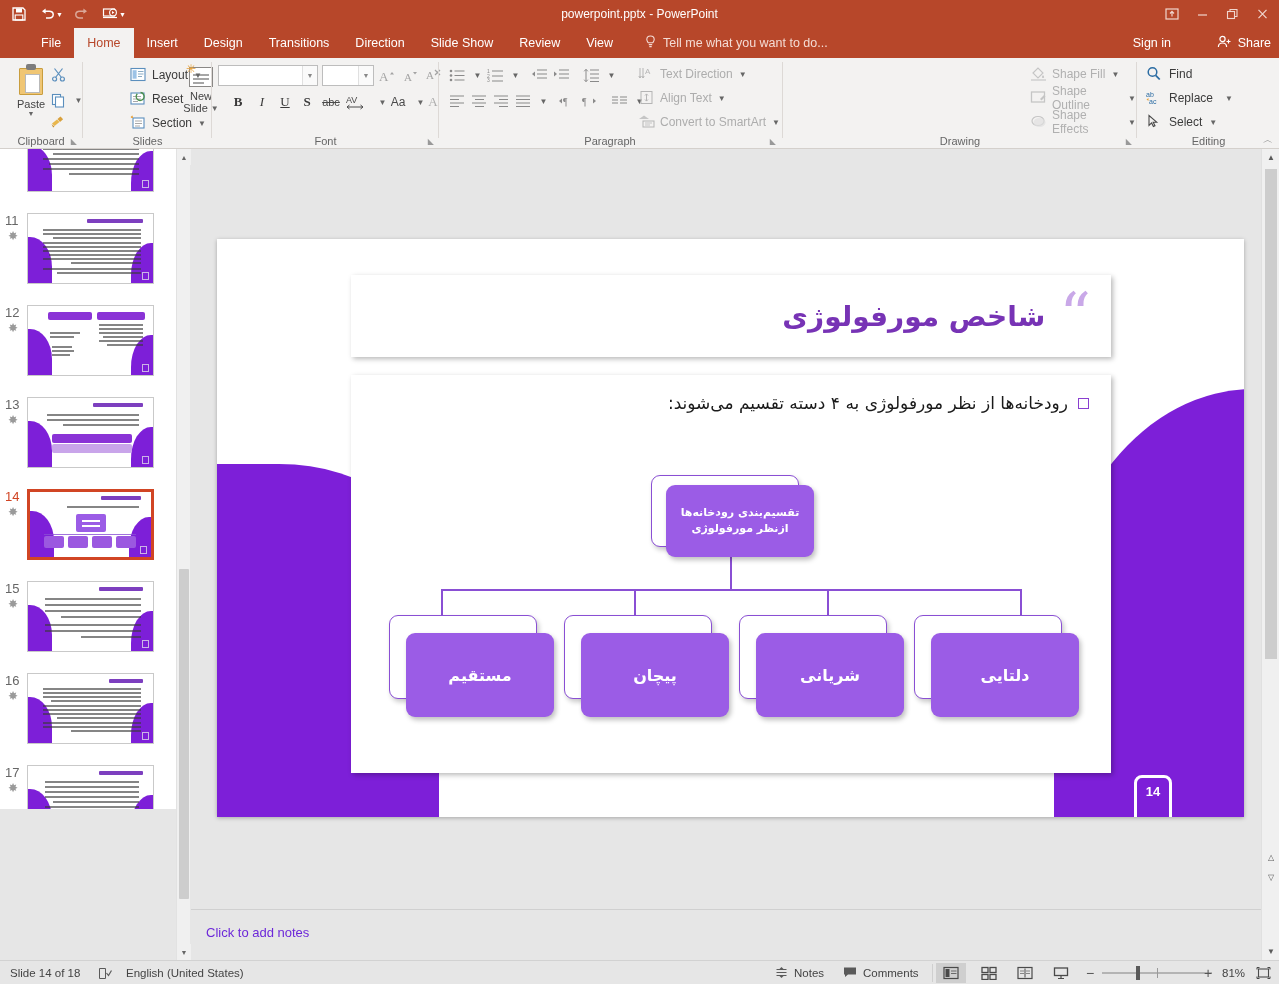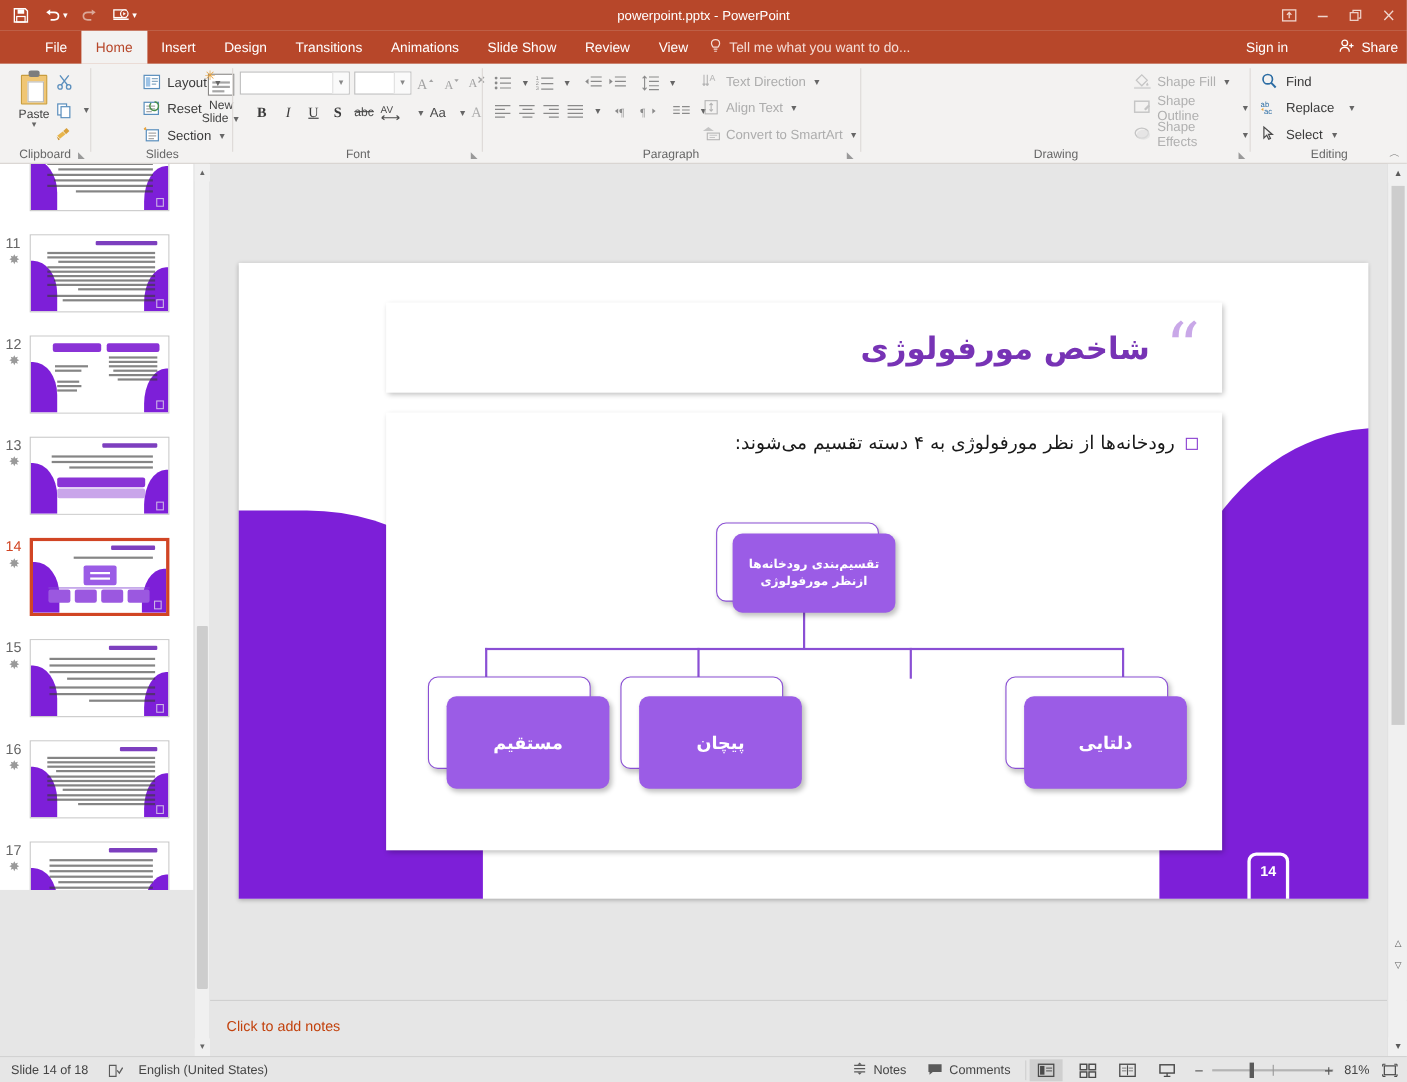--- a/index.html
+++ b/index.html
@@ -226,21 +226,21 @@
   }
   .dn-front.root { font-size: 11px; line-height: 1.5; font-weight: bold; }
   .dn-front.leaf { font-size: 16px; font-weight: bold; }
   .conn { position: absolute; background: #8a4fd4; }
 
   
   .notes {
     position: absolute; left: 191px; top: 909px; width: 1088px; height: 51px;
     background: #e6e6e6; border-top: 1px solid #d0d0d0;
   }
-  .notes-text { position: absolute; left: 15px; top: 15px; font-size: 13px; color: #c2410c; }
+  .notes-text { position: absolute; left: 15px; top: 15px; font-size: 13px; color: #6d28d9; }
 
   
   .editscroll { position: absolute; right: 0; top: 149px; width: 18px; height: 811px; background: #f0f0f0; border-left: 1px solid #e0e0e0; }
   .es-btn { position: absolute; left: 0; width: 18px; height: 17px; display: flex; align-items: center; justify-content: center; font-size: 8px; color: #5a5a5a; background: #f0f0f0; }
   .es-thumb { position: absolute; left: 3px; top: 20px; width: 12px; height: 490px; background: #cdcdcd; }
   .es-extra { position: absolute; left: 0; width: 18px; height: 17px; display: flex; align-items: center; justify-content: center; font-size: 8px; color: #5a5a5a; }
 
   
   .statusbar {
     position: absolute; left: 0; bottom: 0; width: 1279px; height: 24px;
@@ -319,21 +319,21 @@
     </div>
   </div>
 
   <div class="tabsrow">
     <div class="tabs">
       <div class="tab">File</div>
       <div class="tab active">Home</div>
       <div class="tab">Insert</div>
       <div class="tab">Design</div>
       <div class="tab">Transitions</div>
-      <div class="tab">Animations</div>
+      <div class="tab">Direction</div>
       <div class="tab">Slide Show</div>
       <div class="tab">Review</div>
       <div class="tab">View</div>
     </div>
     <div class="tellme">
       <span class="bulb">
         <svg width="11" height="14" viewBox="0 0 11 14">
             <path d="M5.5 1C3.3 1 1.8 2.6 1.8 4.6c0 1.5 1 2.3 1.5 3.2h4.4c.5-.9 1.5-1.7 1.5-3.2C9.2 2.6 7.7 1 5.5 1z" fill="none" stroke="#f4dcd5" stroke-width="1.1"></path>
             <path d="M3.8 9.6h3.4M4.3 11.6h2.4" stroke="#f4dcd5" stroke-width="1.1"></path>
           </svg>
@@ -922,20 +922,24 @@
           <div class="dnode" style="left:213px;top:240px;width:165px;height:102px;">
             <div class="dn-back" style="width:148px;height:84px;"></div>
             <div class="dn-front leaf" style="left:17px;top:18px;width:148px;height:84px;">پیچان</div>
           </div>
 
           <div class="dnode" style="left:38px;top:240px;width:165px;height:102px;">
             <div class="dn-back" style="width:148px;height:84px;"></div>
             <div class="dn-front leaf" style="left:17px;top:18px;width:148px;height:84px;">مستقیم</div>
           </div>
 
+          <div class="dnode" style="left:388px;top:240px;width:165px;height:102px;">
+            <div class="dn-back" style="width:148px;height:84px;"></div>
+            <div class="dn-front leaf" style="left:17px;top:18px;width:148px;height:84px;">شریانی</div>
+          </div>
 
           <div class="dnode" style="left:563px;top:240px;width:165px;height:102px;">
             <div class="dn-back" style="width:148px;height:84px;"></div>
             <div class="dn-front leaf" style="left:17px;top:18px;width:148px;height:84px;">دلتایی</div>
           </div>
         </div>
       </div>
     </div>
   </div>
 

